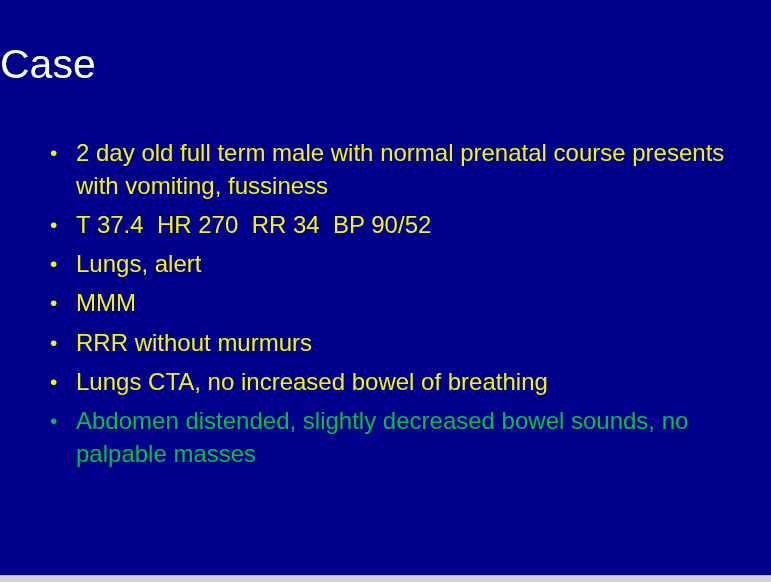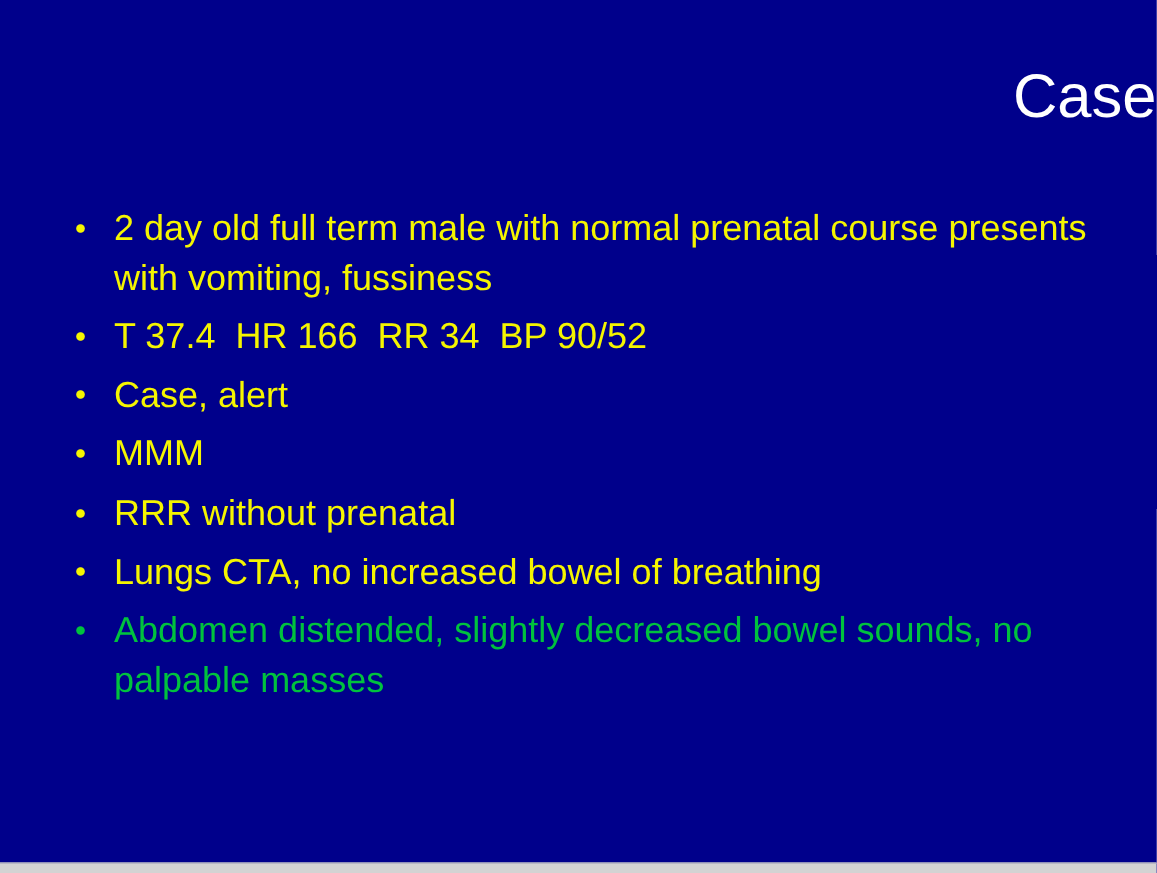--- a/index.html
+++ b/index.html
@@ -15,21 +15,21 @@
   .slide {
     position: relative;
     width: 771px;
     height: 582px;
     box-sizing: border-box;
     background: var(--bg, #00008B);
   }
   .slide-title {
     margin: 0;
     padding-top: 40px;
-    text-align: right;
+    text-align: left;
     color: var(--title-color, #FFFFFF);
     font-size: 41px;
     font-weight: 400;
     line-height: 1.2;
     letter-spacing: 0px;
   }
   .bullet-list {
     list-style: none;
     margin: 0;
     padding: 0;
@@ -75,33 +75,33 @@
 <div class="slide" style="--bg: #00008B; --title-color: #FFFFFF; --bottom-bar: #D3D3D3;">
   <h1 class="slide-title">Case</h1>
 
   <ul class="bullet-list" id="bullet-list">
       <li class="bullet-item" style="color: rgb(245, 245, 0);">
         <span class="bullet-marker">•</span>
         <span class="bullet-text">2 day old full term male with normal prenatal course presents with vomiting, fussiness</span>
       </li>
       <li class="bullet-item" style="color: rgb(245, 245, 0);">
         <span class="bullet-marker">•</span>
-        <span class="bullet-text">T 37.4  HR 166  RR 34  BP 90/52</span>
+        <span class="bullet-text">T 37.4  HR 270  RR 34  BP 90/52</span>
       </li>
       <li class="bullet-item" style="color: rgb(245, 245, 0);">
         <span class="bullet-marker">•</span>
-        <span class="bullet-text">Case, alert</span>
+        <span class="bullet-text">Lungs, alert</span>
       </li>
       <li class="bullet-item" style="color: rgb(245, 245, 0);">
         <span class="bullet-marker">•</span>
         <span class="bullet-text">MMM</span>
       </li>
       <li class="bullet-item" style="color: rgb(245, 245, 0);">
         <span class="bullet-marker">•</span>
-        <span class="bullet-text">RRR without prenatal</span>
+        <span class="bullet-text">RRR without murmurs</span>
       </li>
       <li class="bullet-item" style="color: rgb(245, 245, 0);">
         <span class="bullet-marker">•</span>
         <span class="bullet-text">Lungs CTA, no increased bowel of breathing</span>
       </li>
       <li class="bullet-item" style="color: rgb(0, 194, 62);">
         <span class="bullet-marker">•</span>
         <span class="bullet-text">Abdomen distended, slightly decreased bowel sounds, no palpable masses</span>
       </li>
     </ul>

